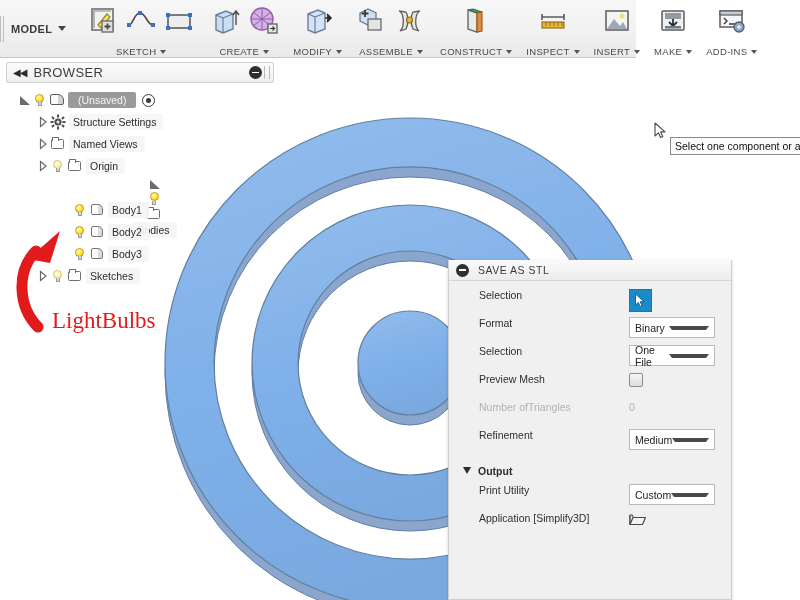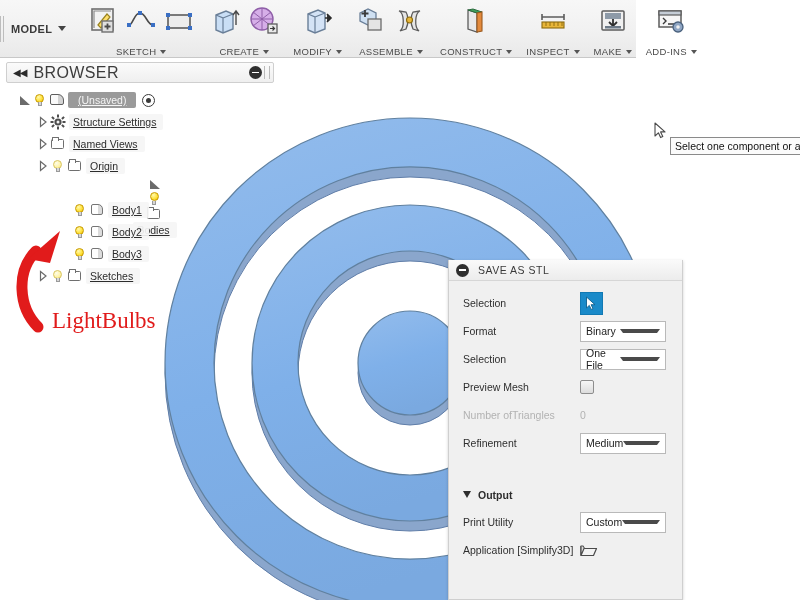--- a/index.html
+++ b/index.html
@@ -46,33 +46,33 @@
     position:absolute; left:6px; top:62px; width: 268px;
     background: rgba(255,255,255,0);
   }
   .browser-head {
     height: 21px; display:flex; align-items:center;
     background: linear-gradient(to bottom,#fbfbfb,#efefef);
     border: 1px solid #cfcfcf; border-radius: 2px;
     padding: 0 3px 0 6px; position: relative;
   }
   .bh-collapse { font-size: 10px; color:#2b2b2b; line-height:1; letter-spacing:-1px; margin-right:7px; }
-  .bh-title { font-size: 16px; color:#3c3c3c; letter-spacing:.4px; flex:1; }
+  .bh-title { font-size: 13px; color:#3c3c3c; letter-spacing:.4px; flex:1; }
   .bh-min {
     width:13px;height:13px;border-radius:50%;background:#2f2f2f;
     display:flex;align-items:center;justify-content:center; margin-right:2px;
   }
   .bh-min i { display:block;width:7px;height:1.5px;background:#fff; }
   .bh-grip { width:6px; height:13px; border-left:1px solid #b9b9b9; border-right:1px solid #b9b9b9; }
 
   .tree { margin-top: 6px; padding-left: 8px; position: relative; }
   .node { display:flex; align-items:center; height:22px; white-space:nowrap; position:relative; }
   .node .lbl {
     font-size: 10.5px; color:#2d2d2d; background: rgba(245,245,245,0.92);
-    padding: 2px 7px 2px 4px; border-radius:2px;text-decoration:underline;
+    padding: 2px 7px 2px 4px; border-radius:2px;
   }
   .node .lbl.sel { background:#9a9a9a; color:#f4f4f4; font-weight:normal; padding:2px 10px; }
   .arw { width:14px; height:14px; position:relative; flex:0 0 14px; }
   .arw.open i {
     position:absolute; left:2px; top:3px; width:10px; height:9px;
     background:#6b6b6b; clip-path: polygon(0 0, 100% 100%, 0 100%);
   }
 
   .bulb { width:15px; height:15px; flex:0 0 15px; position:relative; margin-right:2px; }
   .bulb .g { position:absolute; left:3px; top:1px; width:9px; height:9px; border-radius:50%;
@@ -109,34 +109,34 @@
   .cursor { position:absolute; width:14px; height:18px; }
   .tooltip {
     position:absolute; left:670px; top:137px;
     background:#fbfbfb; border:1px solid #8a8a8a;
     font-size:10.5px; color:#111; padding:2px 4px; white-space:nowrap;
     font-family:"Liberation Sans", sans-serif;
   }
 
   
   .dialog {
-    position:absolute; left:448px; top:260px; width:235px; height:340px;
+    position:absolute; left:448px; top:260px; width:284px; height:340px;
     background:#f0f0f0; border:1px solid #cfcfcf; border-top:0;
     box-shadow: 0 1px 3px rgba(0,0,0,.18);
     z-index: 20;
   }
   .dlg-head {
     height:21px; background: linear-gradient(to bottom,#fafafa,#ececec);
     border-bottom:1px solid #d6d6d6; display:flex; align-items:center; padding-left:7px; gap:9px;
   }
   .dlg-min { width:13px;height:13px;border-radius:50%;background:#2f2f2f;display:flex;align-items:center;justify-content:center; }
   .dlg-min i { display:block;width:7px;height:1.5px;background:#fff; }
   .dlg-title { font-size:10.5px; color:#3a3a3a; letter-spacing:.5px; }
   .dlg-body { padding: 8px 14px 0 14px; }
-  .row { display:flex; align-items:center; height:28px; }
+  .row { display:flex; align-items:flex-start; height:28px;margin-left:16px; }
   .row .rlabel { font-size:10.5px; color:#2f2f2f; flex:1; white-space:nowrap; }
   .row .rlabel.disabled { color:#b2b2b2; }
   .rctl { width:88px; display:flex; align-items:center; }
   .sel-btn {
     width:23px;height:23px;background:#1a8ac9; border:1px solid #1279b3;
     display:flex;align-items:center;justify-content:center;
   }
   .dd {
     width:86px;height:21px;background:#fff;border:1px solid #b9b9b9;
     display:flex;align-items:center;padding:0 5px; position:relative;
@@ -146,21 +146,21 @@
   .cbx {
     width:14px;height:14px;background:linear-gradient(to bottom,#f6f6f6,#dcdcdc);
     border:1.4px solid #8d8d8d; border-radius:2px; position:relative;
   }
   .cbx.checked::after {
     content:""; position:absolute; left:3px; top:1px; width:5px; height:9px;
     border:solid #303030; border-width:0 1.8px 1.8px 0; transform: rotate(42deg);
   }
   .rvalue { font-size:10.5px; color:#b2b2b2; }
   .grp {
-    display:flex; align-items:center; gap:7px; height:27px; font-size:10.5px; font-weight:bold; color:#2d2d2d;margin-top:24px;
+    display:flex; align-items:center; gap:7px; height:27px; font-size:10.5px; font-weight:bold; color:#2d2d2d;
   }
   .tri-r { width:0;height:0;border-top:4.5px solid transparent;border-bottom:4.5px solid transparent;border-left:7px solid #2d2d2d; }
   .tri-d { width:0;height:0;border-left:4.5px solid transparent;border-right:4.5px solid transparent;border-top:7px solid #2d2d2d; }
   .fold-btn { width:18px;height:15px; position:relative; }
 </style>
 </head>
 <body>
 
 <div id="app">
 
@@ -336,20 +336,35 @@
           </svg>
         </span>
       </div>
       <div class="tb-label">
         <span>INSPECT</span>
         <span class="caret"></span>
       </div>
     </div>
     <div class="tb-sep"></div>
 
+    <div class="tb-group">
+      <div class="tb-icons">
+        <span class="ico">
+          <svg width="32" height="32" viewBox="0 0 32 32">
+            <rect x="5" y="6" width="22" height="19" fill="#f4f4f4" stroke="#5c5c5c" stroke-width="1.5"></rect>
+            <path d="M6 24 L13 14 L19 21 L22 17 L26 24 Z" fill="#9fa9b4"></path>
+            <circle cx="21" cy="11" r="2.6" fill="#f0e27a"></circle>
+          </svg>
+        </span>
+      </div>
+      <div class="tb-label">
+        <span>INSERT</span>
+        <span class="caret"></span>
+      </div>
+    </div>
     <div class="tb-sep"></div>
 
     <div class="tb-group">
       <div class="tb-icons">
         <span class="ico">
           <svg width="32" height="32" viewBox="0 0 32 32">
             <rect x="5" y="6" width="22" height="19" rx="1" fill="#f0f0f0" stroke="#5c5c5c" stroke-width="1.5"></rect>
             <rect x="8" y="8" width="16" height="6" fill="#8d9aa8"></rect>
             <path d="M16 14 v7 M12 17 l4 4 l4 -4" stroke="#2e2e2e" stroke-width="1.8" fill="none"></path>
             <rect x="8" y="21" width="16" height="2.5" fill="#6d7a88"></rect>

